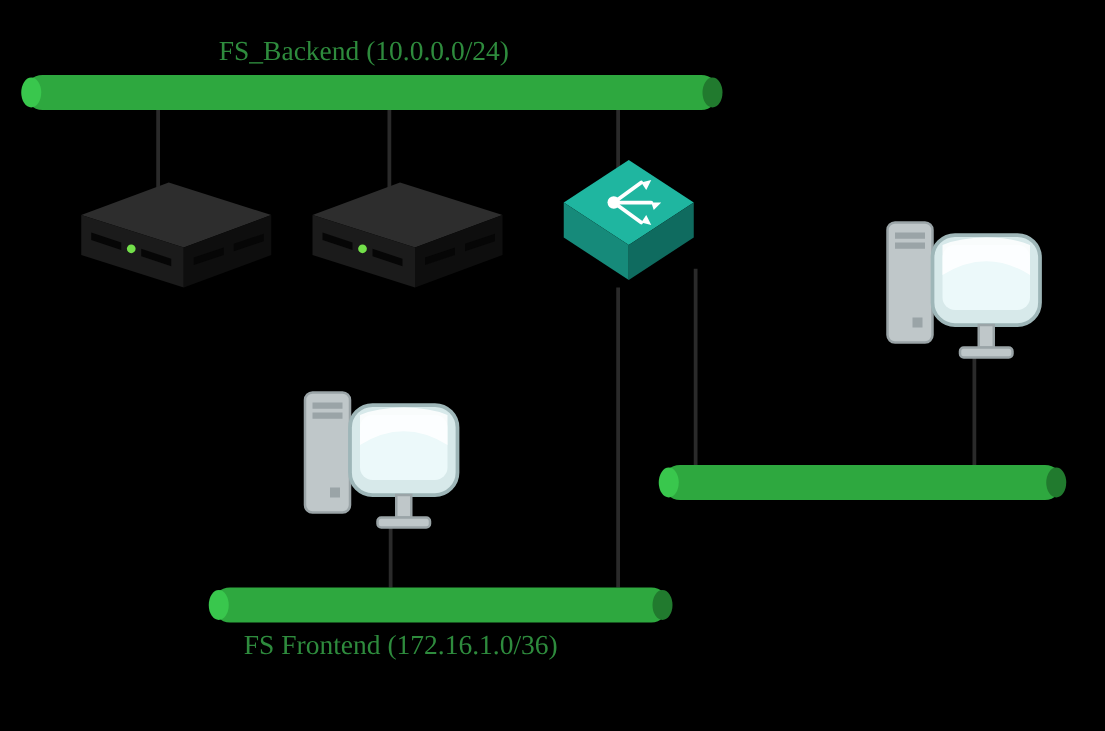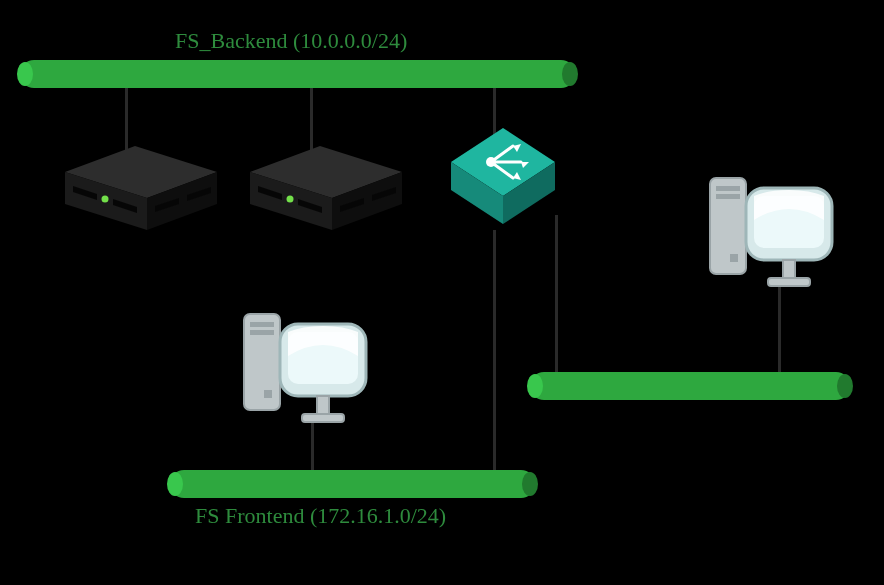--- a/index.html
+++ b/index.html
@@ -87,21 +87,21 @@
   <div class="wire" style="left:555px; top:215px; height:157px;"></div>
   <div class="wire" style="left:311px; top:420px; height:50px;"></div>
   <div class="wire" style="left:778px; top:285px; height:87px;"></div>
 
   <div class="label" style="left:175px; top:28px;">FS_Backend (10.0.0.0/24)</div>
   <div class="network-bar" style="left:20px;  top:60px;  width:555px;"></div>
 
   <div class="network-bar" style="left:530px; top:372px; width:320px;"></div>
 
   <div class="network-bar" style="left:170px; top:470px; width:365px;"></div>
-  <div class="label" style="left:195px; top:503px;">FS Frontend (172.16.1.0/24)</div>
+  <div class="label" style="left:195px; top:503px;">FS Frontend (172.16.1.0/36)</div>
 
   <div class="server" style="left:55px; top:142px;">
     <svg width="170" height="95" viewBox="0 0 170 95">
 
       <polygon points="10,30 80,4 162,30 92,56" fill="#2d2d2d"></polygon>
 
       <polygon points="10,30 92,56 92,88 10,62" fill="#1b1b1b"></polygon>
 
       <polygon points="92,56 162,30 162,62 92,88" fill="#0e0e0e"></polygon>
 

